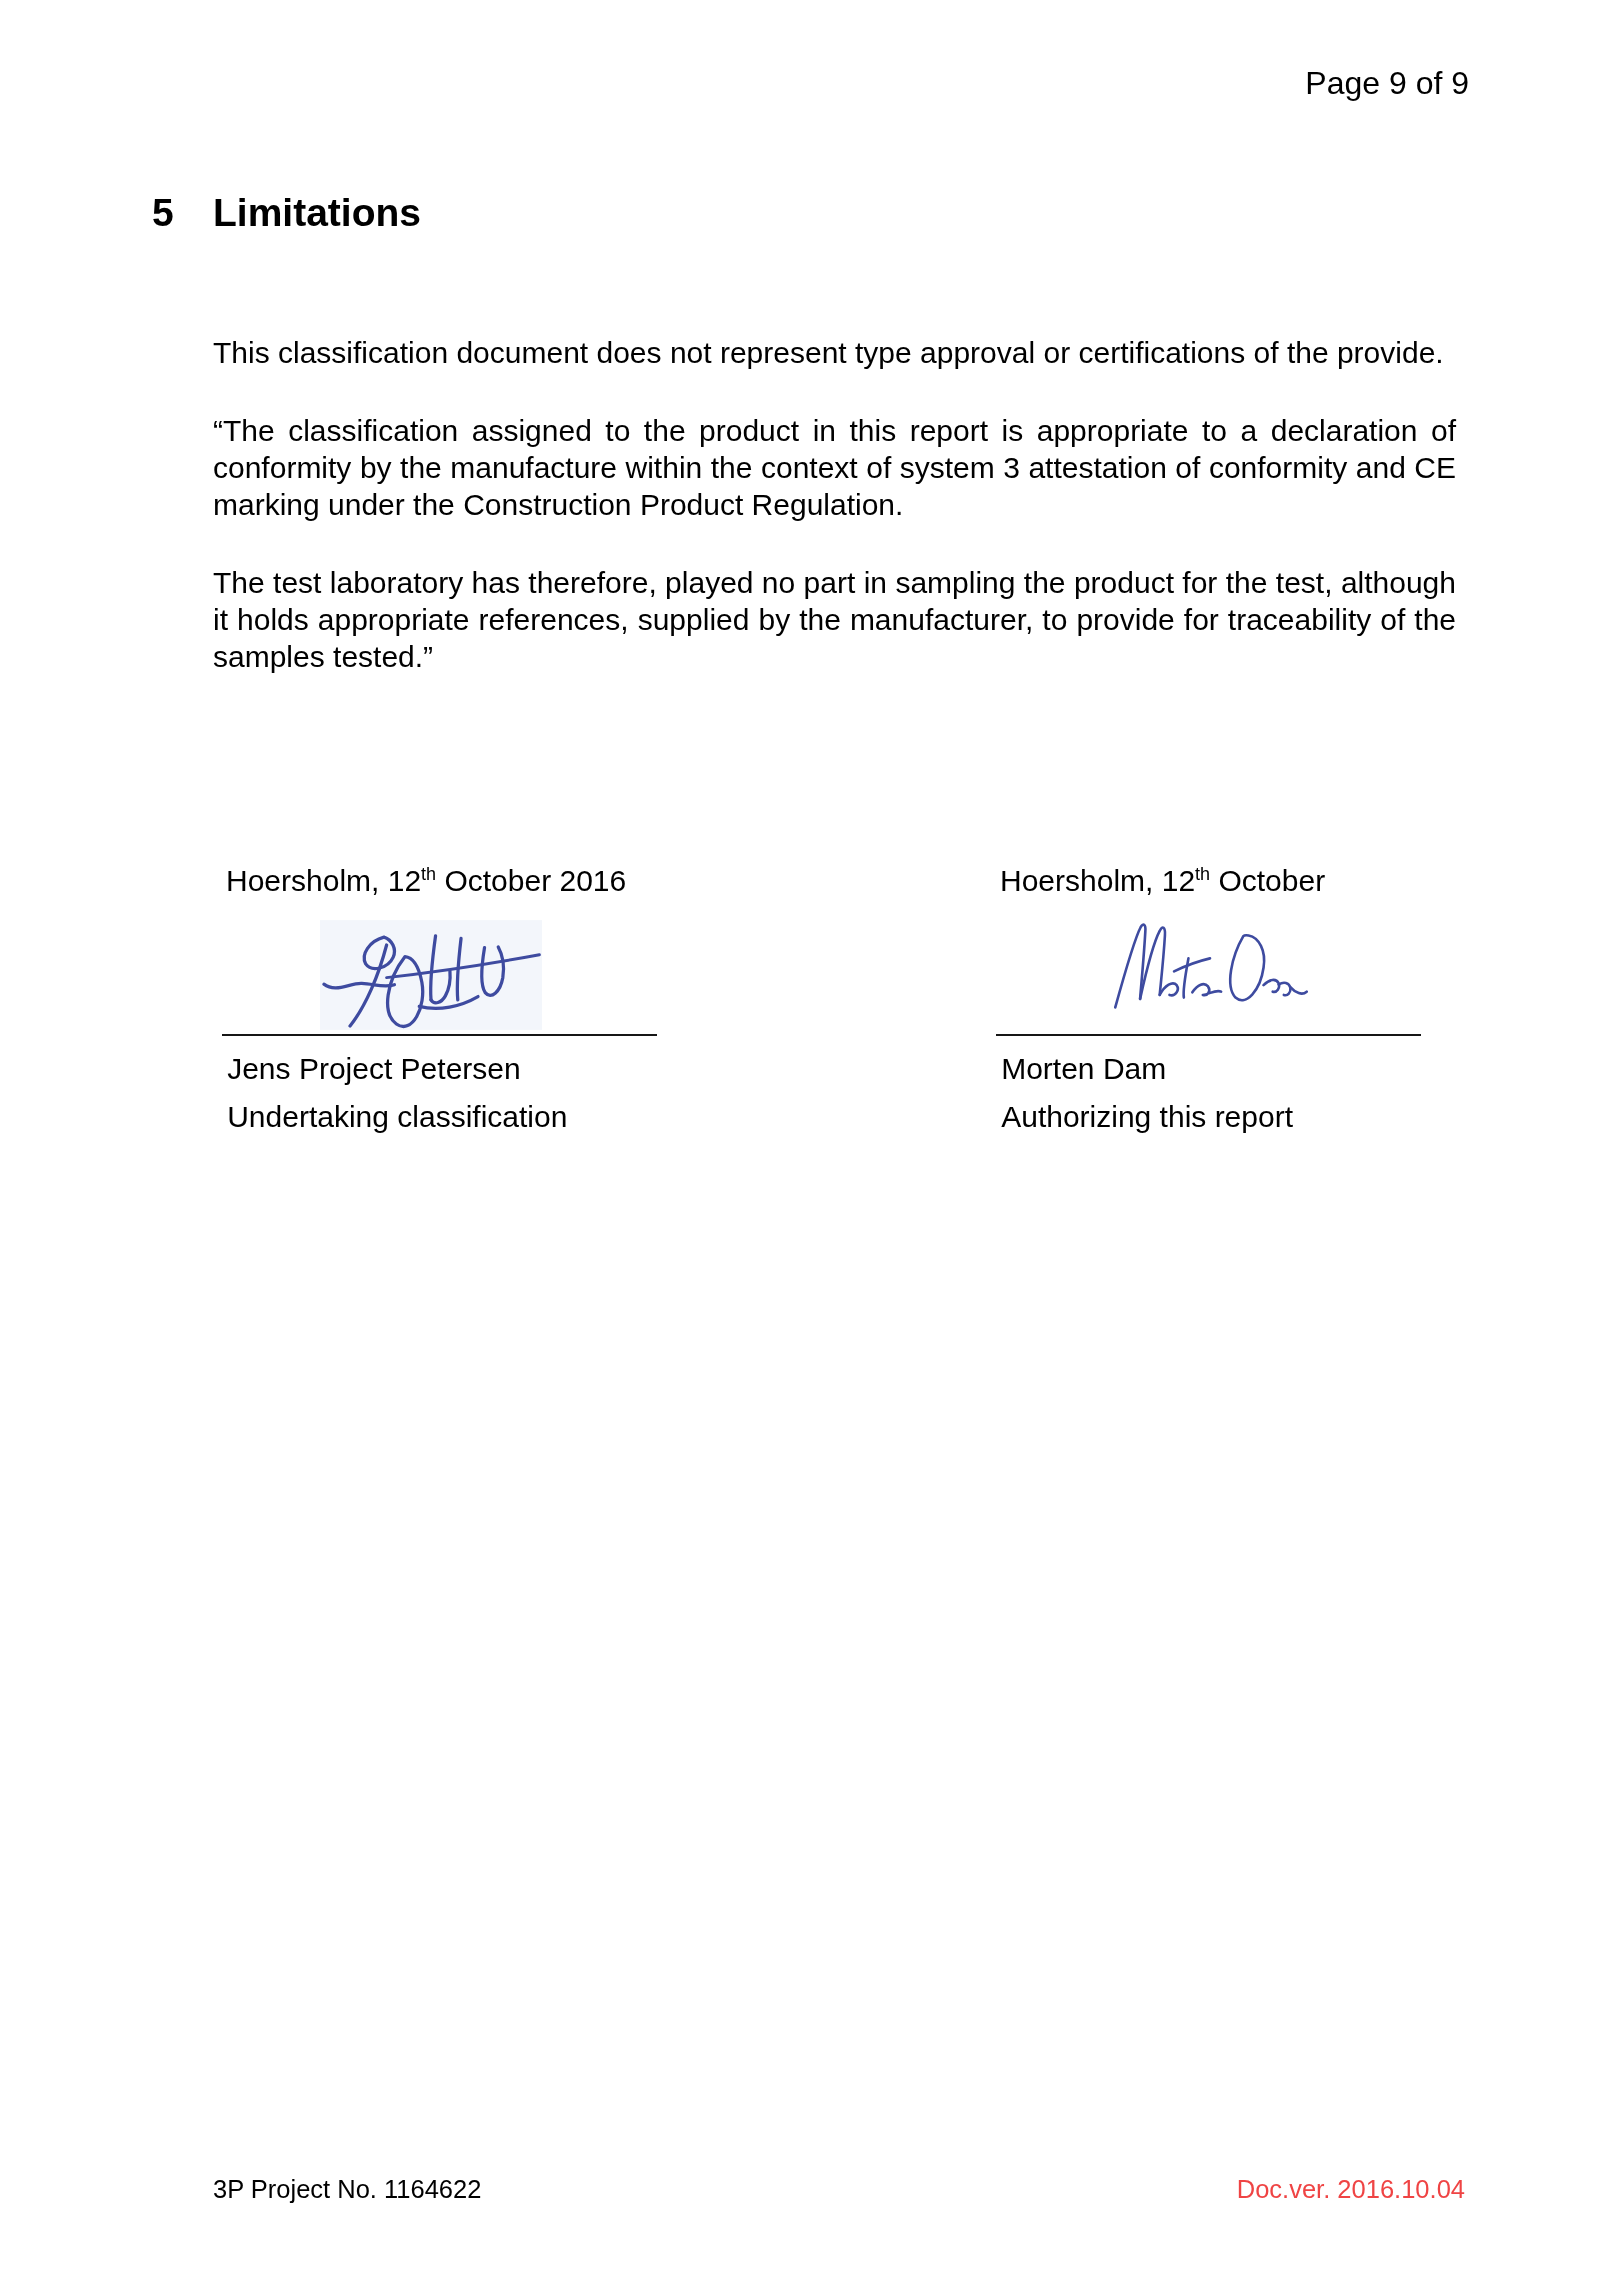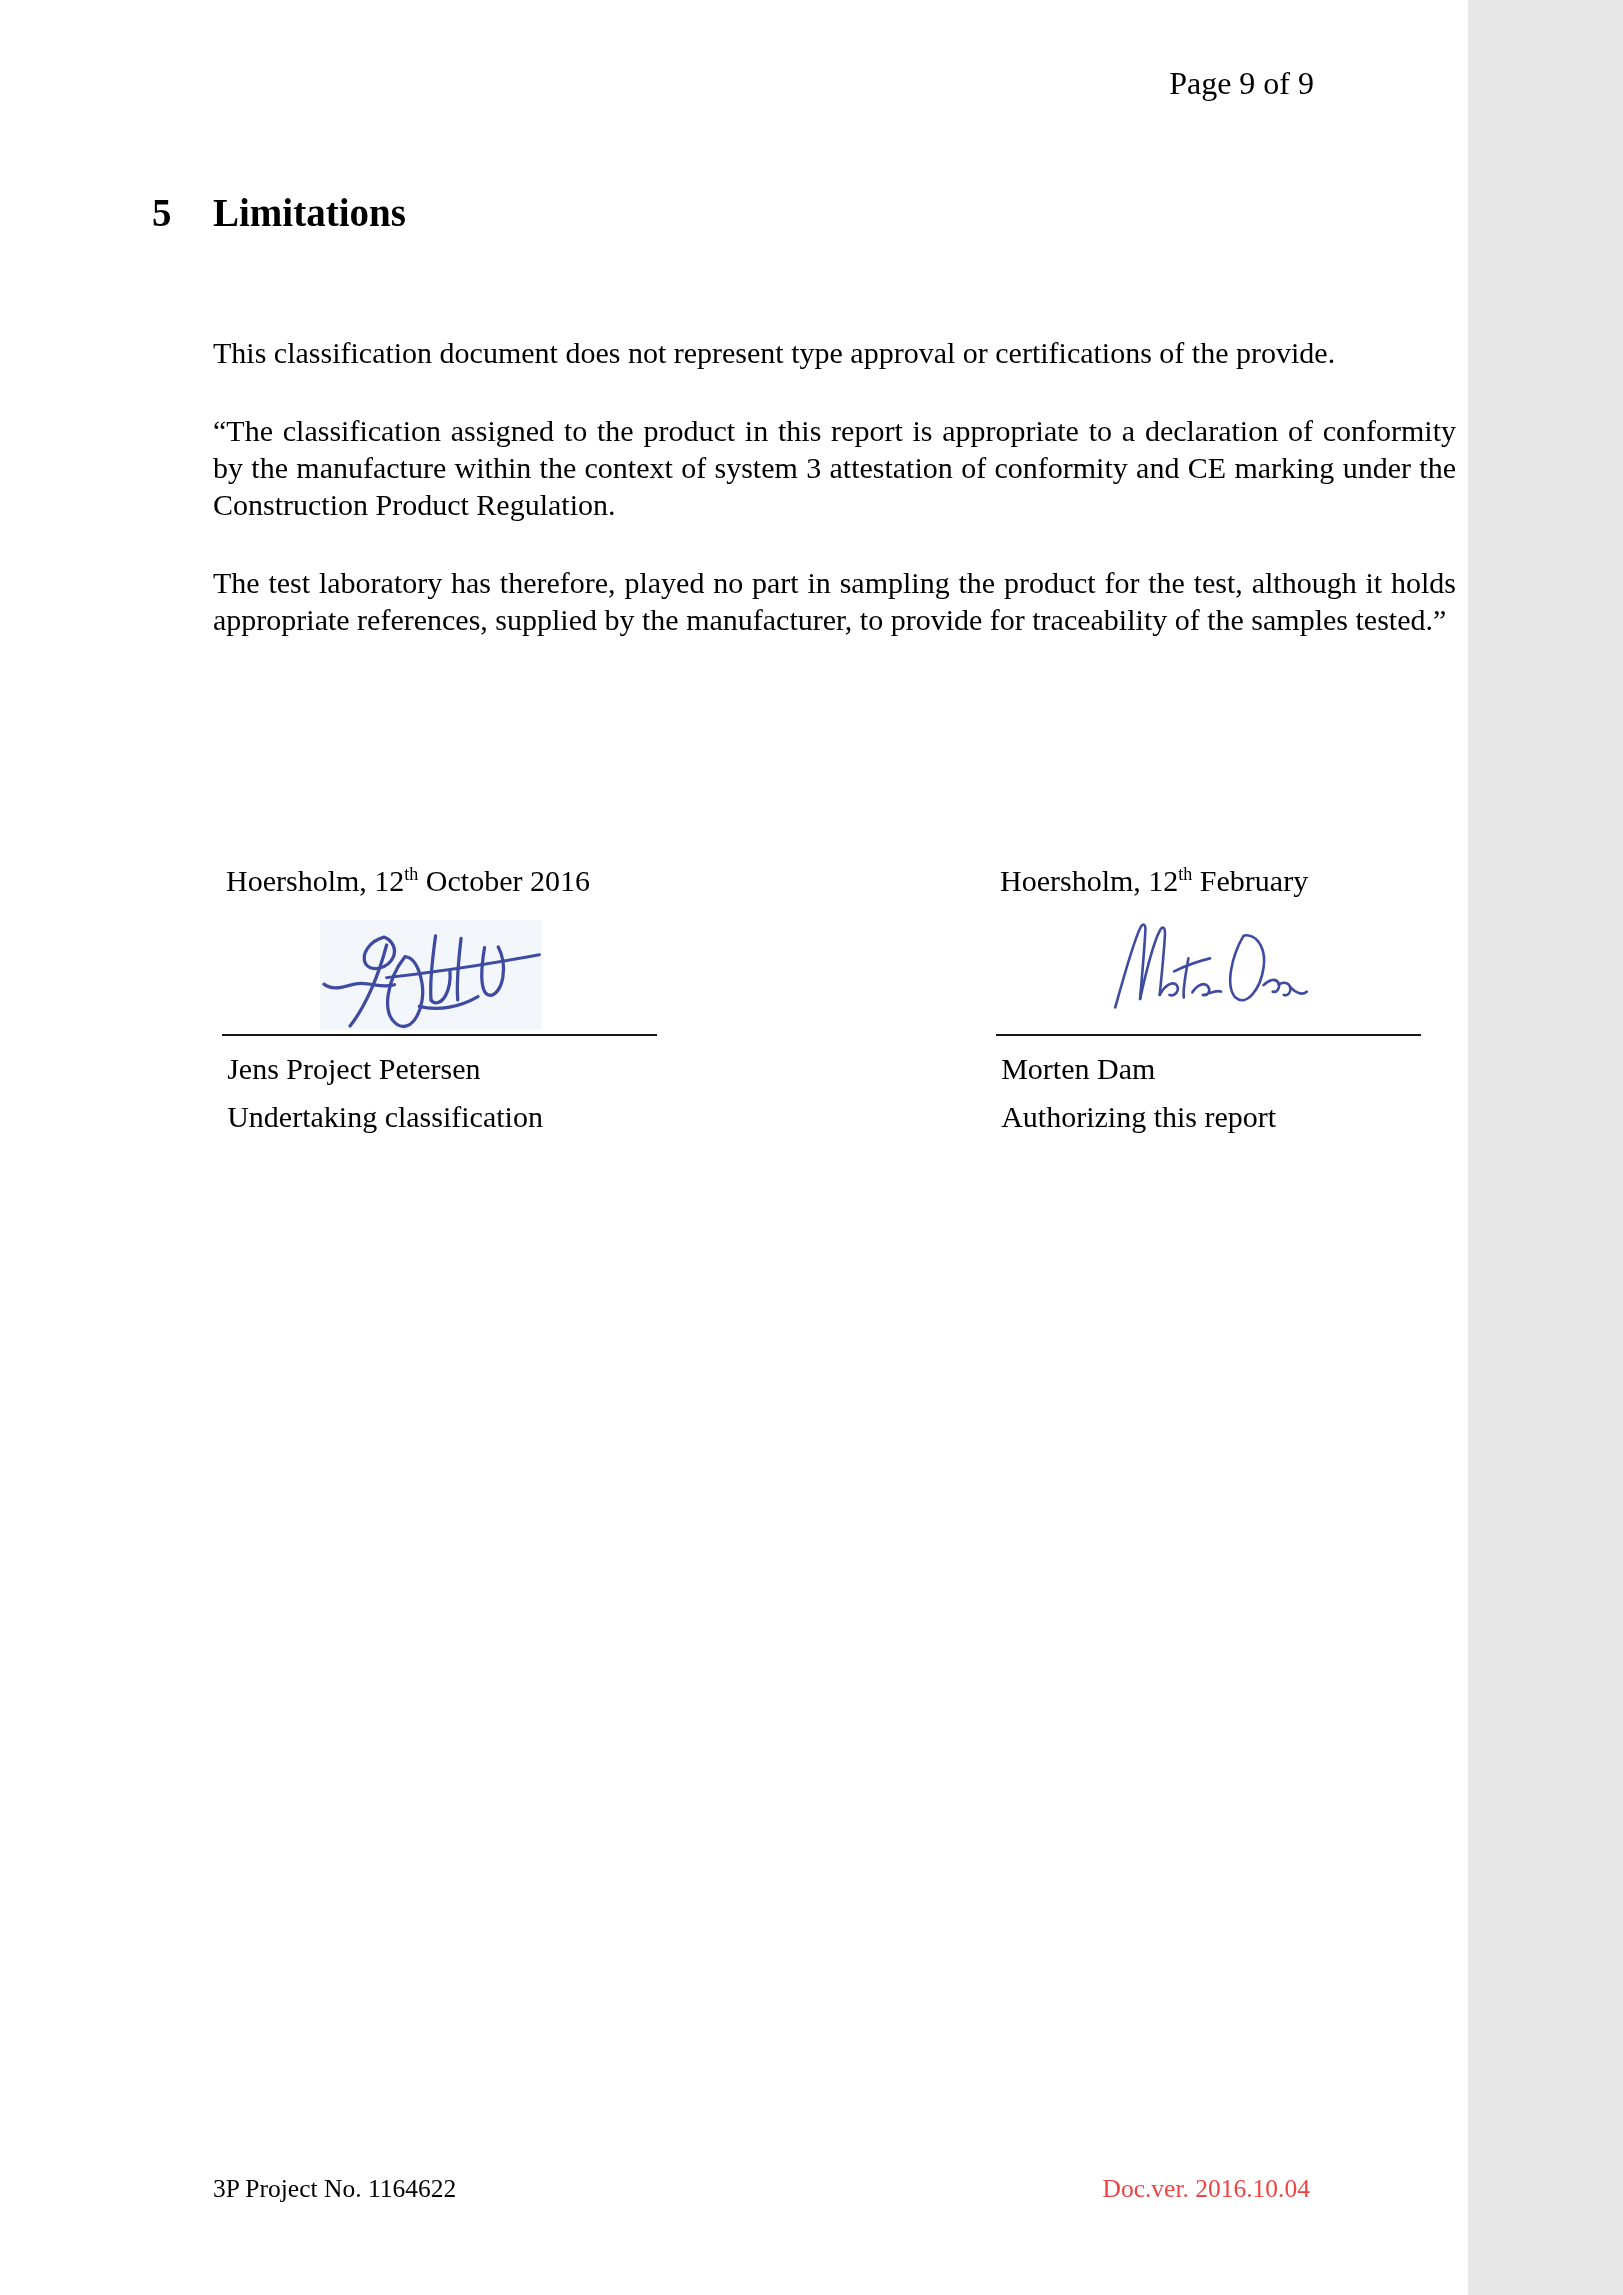--- a/index.html
+++ b/index.html
@@ -1,20 +1,20 @@
 <!DOCTYPE html>
 <html style="font-size:10.5px"><head>
 <meta charset="utf-8">
 <style>
   html,body{margin:0;padding:0;background:#e8e8e8;}
   .page{
     position:relative;
-    width:1468px;height:2295px;
+    width:1623px;height:2295px;
     background:#ffffff;
-    font-family:Liberation Serif, serif;
+    font-family:Liberation Sans, sans-serif;
     color:#000;
     overflow:hidden;
   }
   .page-indicator{
     position:absolute;top:65px;right:154px;
     font-size:32px;line-height:37px;
   }
   .heading{
     position:absolute;top:191px;left:152px;
     font-size:39px;line-height:44px;font-weight:bold;
@@ -83,21 +83,21 @@
       <path class="ink-stroke" stroke-width="5" d="M 252,42 C 247,72 245,99 253,111 C 262,122 276,110 280,88 C 283,69 279,52 273,41"></path>
       <path class="ink-stroke" stroke-width="4.5" d="M 102,88 C 175,80 255,68 336,53"></path>
     </svg>
     <div class="sig-rule"></div>
     <div class="sig-name">Jens Project Petersen</div>
     <div class="sig-role">Undertaking classification</div>
   </div>
 
   <div class="sig-col sig-right">
     <div class="sig-date">
-      <span>Hoersholm, 12</span><sup>th</sup><span> February</span>
+      <span>Hoersholm, 12</span><sup>th</sup><span> October</span>
     </div>
     <svg class="sig-ink sig-ink-right" viewBox="0 0 300 145" xmlns="http://www.w3.org/2000/svg">
       <path class="ink-stroke" stroke-width="4" d="M 5,132 C 18,85 34,28 44,9 C 48,2 52,5 51,16 C 49,52 45,94 43,119"></path>
       <path class="ink-stroke" stroke-width="4" d="M 43,119 C 53,74 65,30 73,15 C 77,6 82,9 81,22 C 79,56 75,92 73,113"></path>
       <path class="ink-stroke" stroke-width="4" d="M 73,113 C 81,98 93,91 99,98 C 104,105 97,116 88,113"></path>
       <path class="ink-stroke" stroke-width="4" d="M 117,57 C 112,84 108,105 110,117"></path>
       <path class="ink-stroke" stroke-width="4" d="M 95,77 C 113,68 133,61 150,57"></path>
       <path class="ink-stroke" stroke-width="4" d="M 123,109 C 131,97 141,93 147,100 C 152,107 146,115 139,113 C 149,112 159,104 167,108"></path>
       <path class="ink-stroke" stroke-width="4" d="M 201,23 C 183,54 173,100 189,117 C 205,131 227,106 232,71 C 236,45 225,25 209,22 C 204,21 202,22 201,23"></path>
       <path class="ink-stroke" stroke-width="4" d="M 232,98 C 241,89 251,87 255,95 C 258,102 252,110 246,108"></path>

